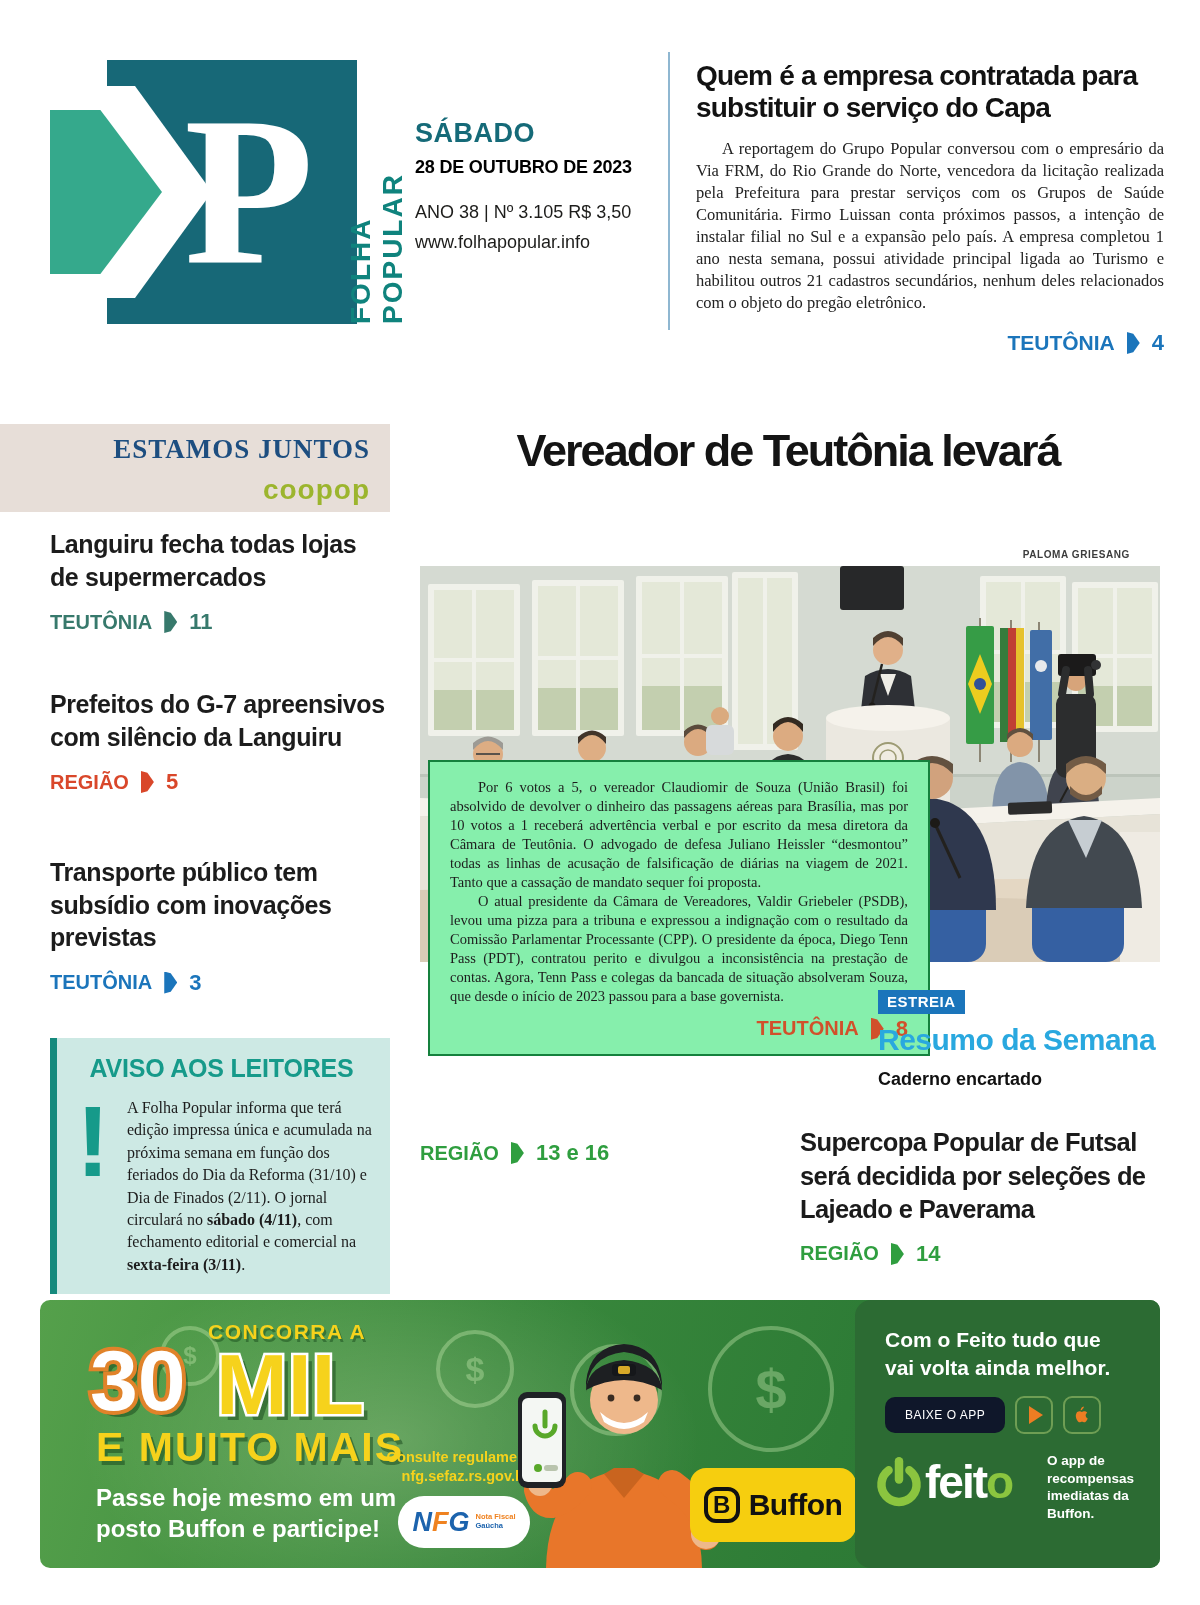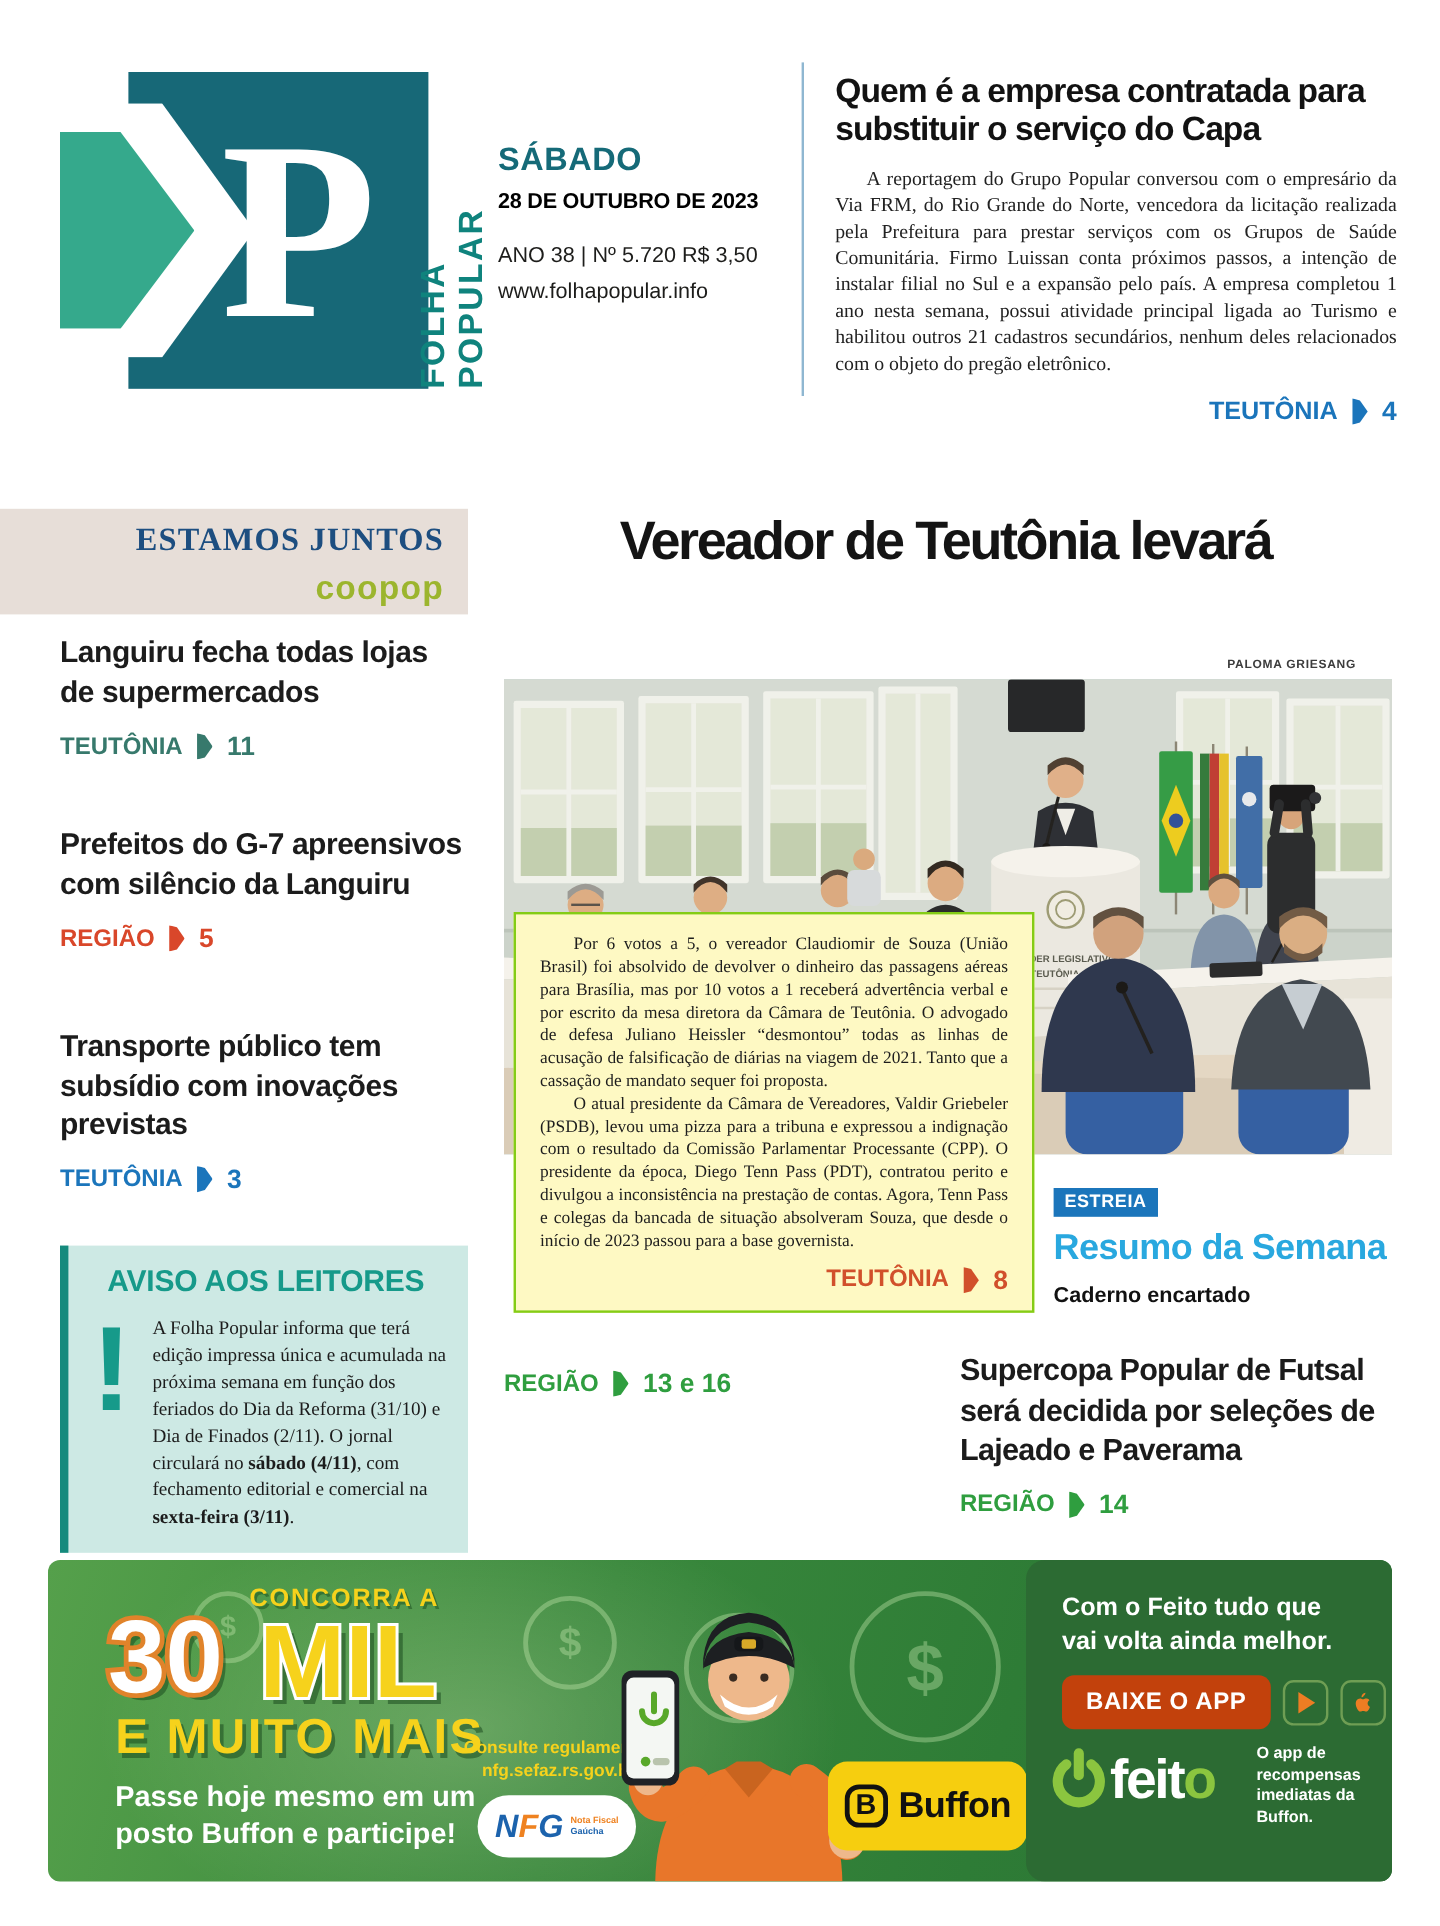--- a/index.html
+++ b/index.html
@@ -47,21 +47,21 @@
   .notice-title{color:#169a8a;font-weight:700;font-size:25px;letter-spacing:-.2px;text-align:center;}
   .notice-row{display:flex;gap:12px;margin-top:14px;align-items:flex-start;}
   .notice-excl{color:#169a8a;font-weight:700;font-size:100px;line-height:.88;flex:0 0 44px;text-align:center;}
   .notice-body{font-family:"Liberation Serif","DejaVu Serif",serif;font-size:16px;line-height:1.4;color:#1c1c1c;}
 
   
   .headline{left:408px;top:426px;width:760px;text-align:center;font-weight:700;font-size:45px;line-height:1.12;letter-spacing:-2px;color:#141414;}
   .credit{left:420px;top:549px;width:710px;text-align:right;font-size:10px;font-weight:700;letter-spacing:.6px;color:#3c3c3c;}
   .photo{left:420px;top:566px;width:740px;height:396px;background:#cdd6d0;overflow:hidden;}
   .photo svg{display:block;}
-  .article-box{left:428px;top:760px;width:434px;background:#fef9c3;border:2px solid #84cc16;box-sizing:border-box;padding:16px 20px 12px;}
+  .article-box{left:428px;top:760px;width:502px;background:#86efac;border:2px solid #15803d;box-sizing:border-box;padding:16px 20px 12px;}
   .article-box p{margin:0;font-family:"Liberation Serif","DejaVu Serif",serif;font-size:14.5px;line-height:1.31;text-align:justify;text-indent:28px;color:#1d1d1d;}
   .article-box .tag{margin-top:10px;font-size:20px;}
 
   .estreia{left:878px;top:990px;width:290px;}
   .estreia-badge{display:inline-block;background:#1b75bb;color:#fff;font-weight:700;font-size:15px;letter-spacing:.5px;padding:3px 9px 4px;}
   .estreia-title{color:#29a8df;font-weight:700;font-size:30px;letter-spacing:-.5px;margin-top:9px;}
   .estreia-sub{color:#111;font-weight:700;font-size:18px;margin-top:12px;}
 
   .bottom-story{top:1126px;width:362px;}
   .bottom-title{font-weight:700;font-size:25.5px;line-height:1.32;letter-spacing:-.6px;color:#1b1b1b;}
@@ -83,21 +83,21 @@
   .nfg-n,.nfg-g{color:#1c63ad;} .nfg-f{color:#ef8220;}
   .nfg-sub{font-size:7.5px;font-weight:700;line-height:1.15;}
   .nfg-sub .l1{color:#ef8220;} .nfg-sub .l2{color:#1c63ad;}
   .ad-man{position:absolute;left:468px;top:8px;width:232px;height:260px;}
   .buffon-box{position:absolute;left:650px;top:168px;width:166px;height:74px;background:#f6ce0f;border-radius:16px;display:flex;align-items:center;justify-content:center;gap:9px;}
   .buffon-b{width:36px;height:36px;border:4px solid #111;border-radius:12px;display:flex;align-items:center;justify-content:center;font-weight:700;font-size:24px;color:#111;box-sizing:border-box;}
   .buffon-name{font-weight:700;font-size:30px;color:#111;letter-spacing:-.5px;}
   .ad-right{position:absolute;left:815px;top:0;width:305px;height:268px;background:#2c6b33;border-radius:16px 0 0 16px;padding-left:35px;}
   .feito-head{position:absolute;left:30px;top:26px;width:250px;color:#fff;font-weight:700;font-size:21px;line-height:1.35;}
   .baixe-row{position:absolute;left:30px;top:96px;display:flex;align-items:center;gap:10px;}
-  .baixe-btn{background:#c2410c;color:#fff;font-weight:700;font-size:20px;letter-spacing:.5px;padding:11px 20px;border-radius:10px;}
+  .baixe-btn{background:#0f172a;color:#fff;font-weight:400;font-size:12px;letter-spacing:.5px;padding:11px 20px;border-radius:10px;}
   .store{width:38px;height:38px;border:2px solid #6f9e54;border-radius:9px;display:flex;align-items:center;justify-content:center;box-sizing:border-box;}
   .play-tri{width:0;height:0;border-left:14px solid #ed7d23;border-top:9px solid transparent;border-bottom:9px solid transparent;margin-left:3px;}
   .feito-row{position:absolute;left:18px;top:156px;display:flex;align-items:center;}
   .feito-name{font-weight:700;font-size:46px;letter-spacing:-2px;color:#fff;line-height:1;}
   .feito-o{color:#8bc53f;}
   .feito-desc{position:absolute;left:192px;top:152px;width:108px;color:#fff;font-weight:700;font-size:13.5px;line-height:1.3;}
 </style>
 </head>
 <body>
 
@@ -107,21 +107,21 @@
     <div class="logo-square"></div>
     <div class="chev chev-white"></div>
     <div class="chev chev-green"></div>
     <div class="logo-p">P</div>
     <div class="logo-vertical">FOLHA POPULAR</div>
   </div>
 
   <div class="abs dateblock">
     <div class="day">SÁBADO</div>
     <div class="date">28 DE OUTUBRO DE 2023</div>
-    <div class="edition">ANO 38 | Nº 5.720 R$ 3,50</div>
+    <div class="edition">ANO 38 | Nº 3.105 R$ 3,50</div>
     <div class="site">www.folhapopular.info</div>
   </div>
 
   <div class="abs header-divider"></div>
 
   <div class="abs topstory">
     <div class="topstory-title">Quem é a empresa contratada para substituir o serviço do Capa</div>
     <p class="topstory-body">A reportagem do Grupo Popular conversou com o empresário da Via FRM, do Rio Grande do Norte, vencedora da licitação realizada pela Prefeitura para prestar serviços com os Grupos de Saúde Comunitária. Firmo Luissan conta próximos passos, a intenção de instalar filial no Sul e a expansão pelo país. A empresa completou 1 ano nesta semana, possui atividade principal ligada ao Turismo e habilitou outros 21 cadastros secundários, nenhum deles relacionados com o objeto do pregão eletrônico.</p>
     <div class="tag right" style="margin-top: 16px; --c: #1b75bb;">
       <span class="tag-label">TEUTÔNIA</span>

